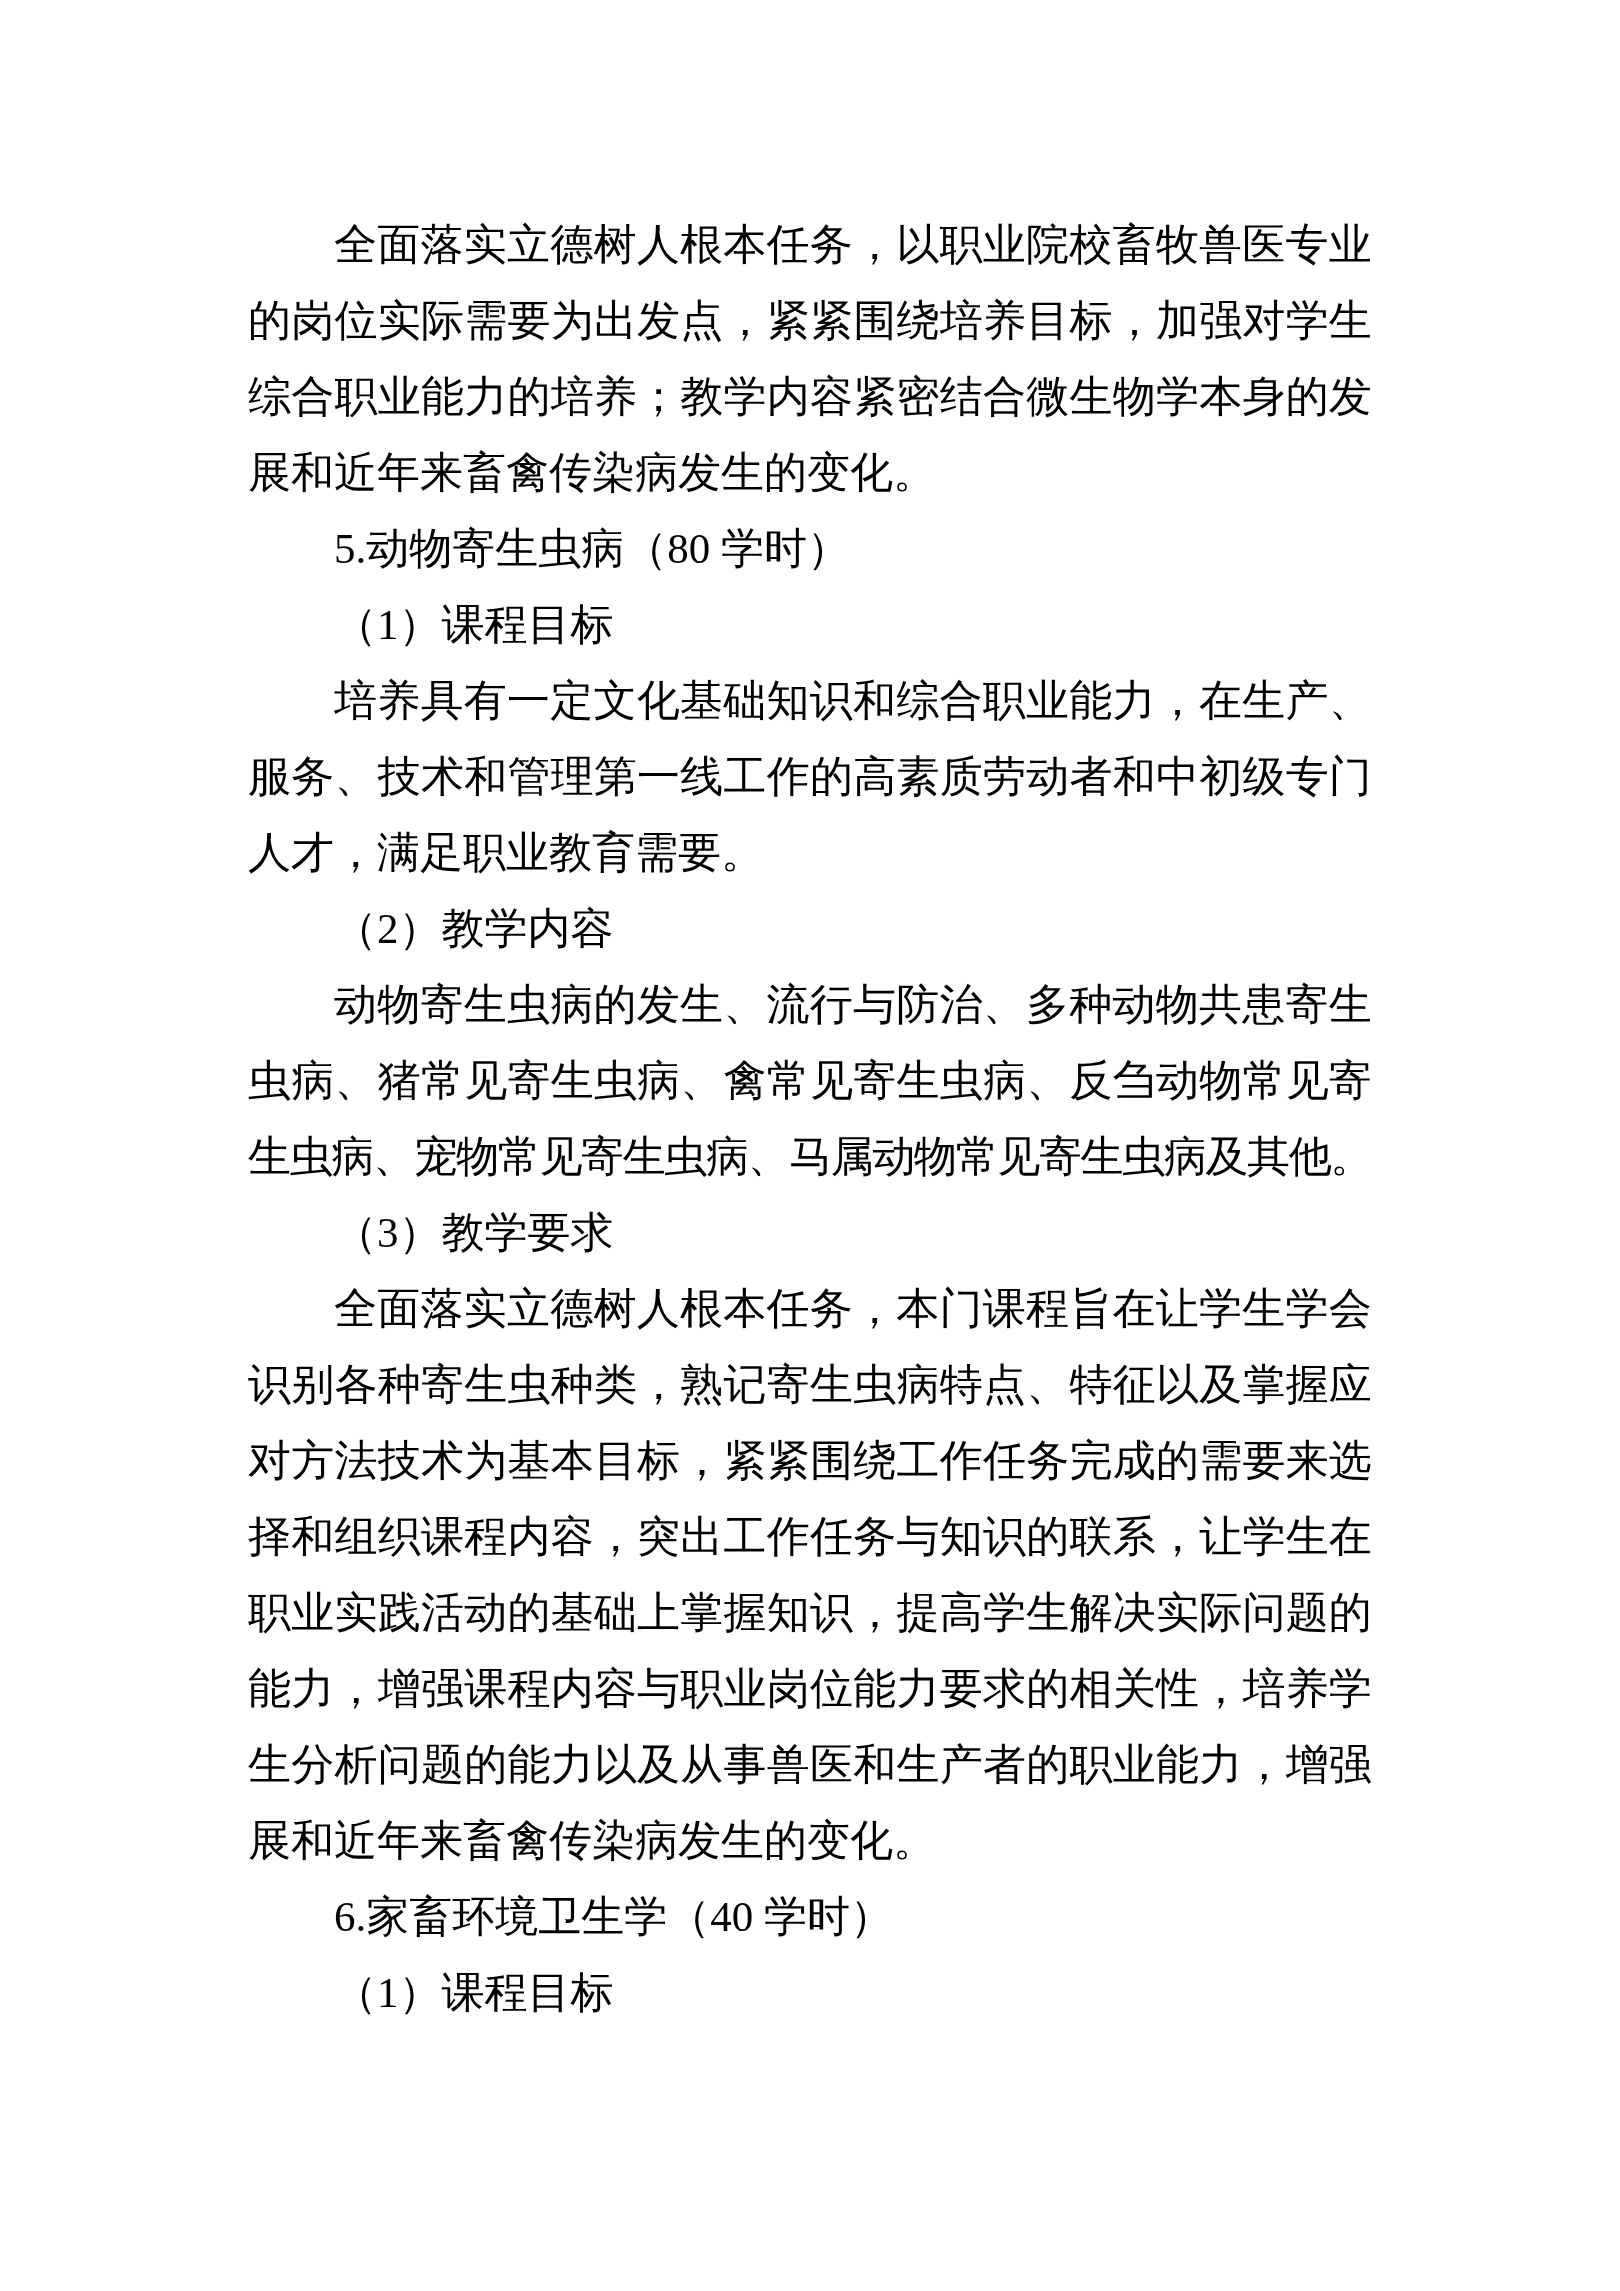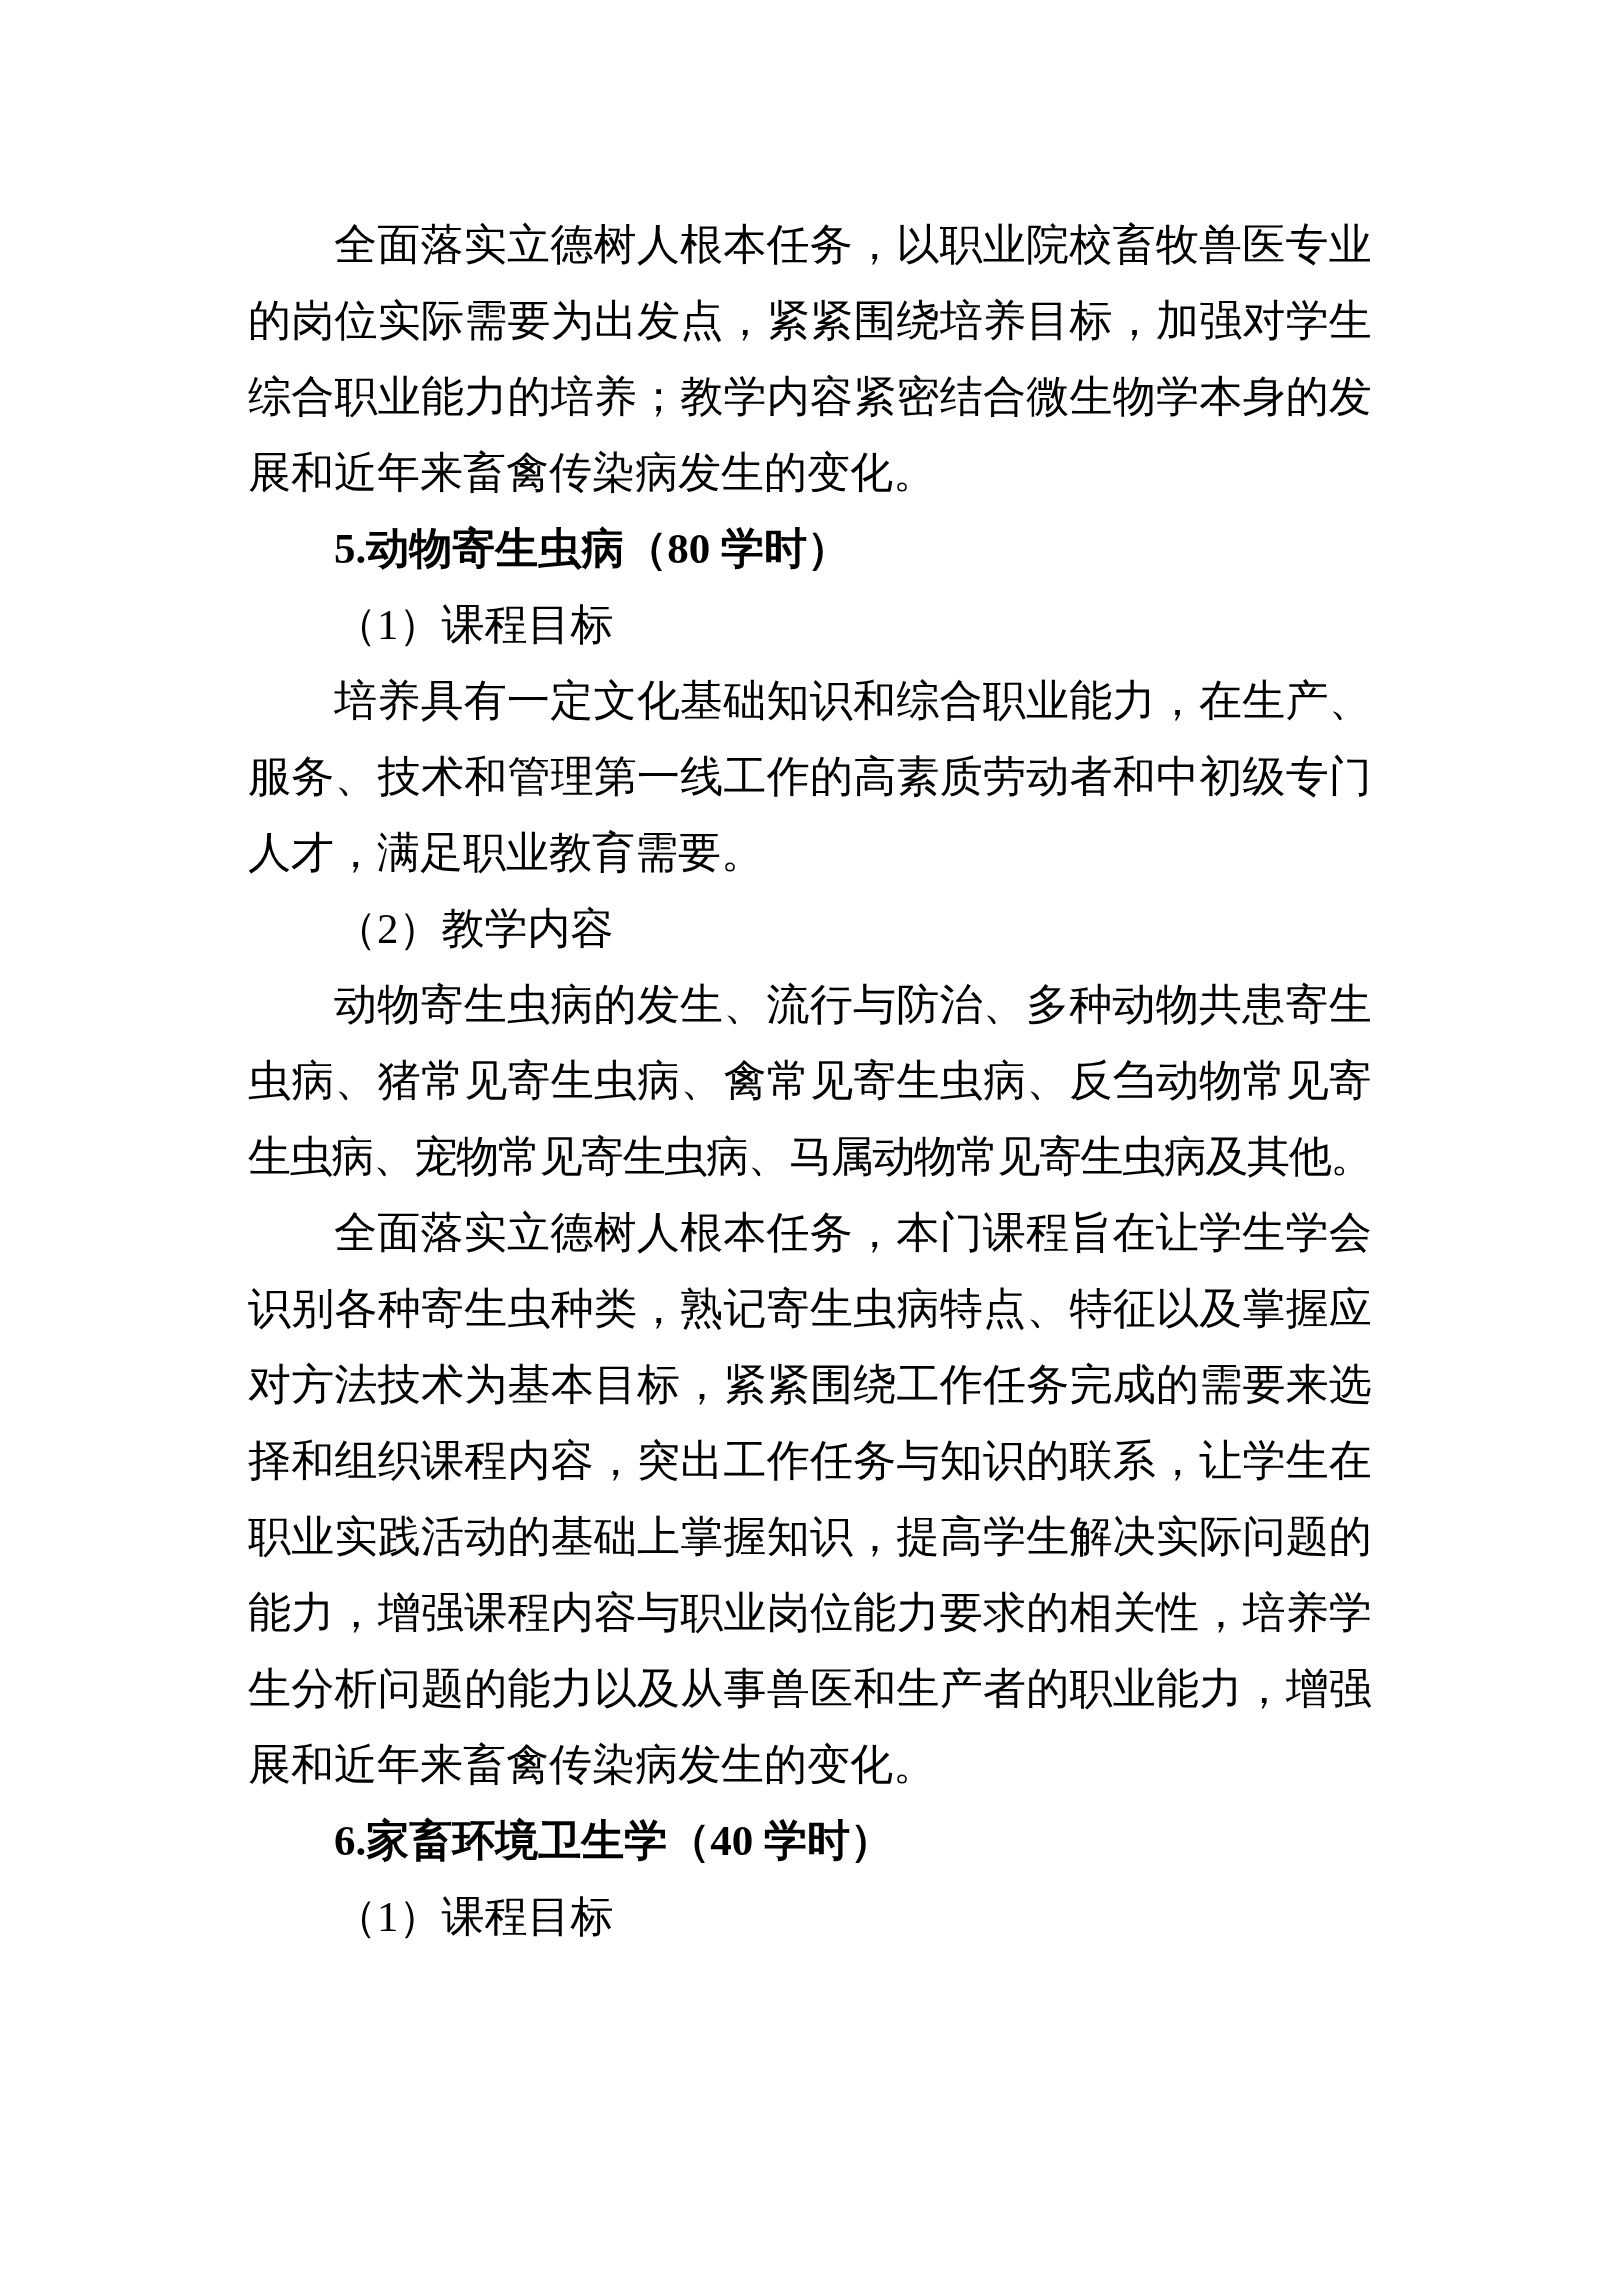--- a/index.html
+++ b/index.html
@@ -25,21 +25,21 @@
   }
   .line {
     height: 76px;
     line-height: 76px;
     white-space: nowrap;
   }
   .line.indent {
     padding-left: 86px; 
   }
   .line.bold {
-    font-weight: 700;
+    font-weight: 400;
   }
   
   .line.justify {
     display: flex;
     justify-content: space-between;
     align-items: baseline;
   }
   .line.justify span {
     flex: 0 0 auto;
   }
@@ -270,20 +270,21 @@
         <span>见</span>
         <span>寄</span>
         <span>生</span>
         <span>虫</span>
         <span>病</span>
         <span>及</span>
         <span>其</span>
         <span>他</span>
         <span>。</span>
       </div>
+      <div class="line indent">（3）教学要求</div>
       <div class="line indent justify">
         <span>全</span>
         <span>面</span>
         <span>落</span>
         <span>实</span>
         <span>立</span>
         <span>德</span>
         <span>树</span>
         <span>人</span>
         <span>根</span>

